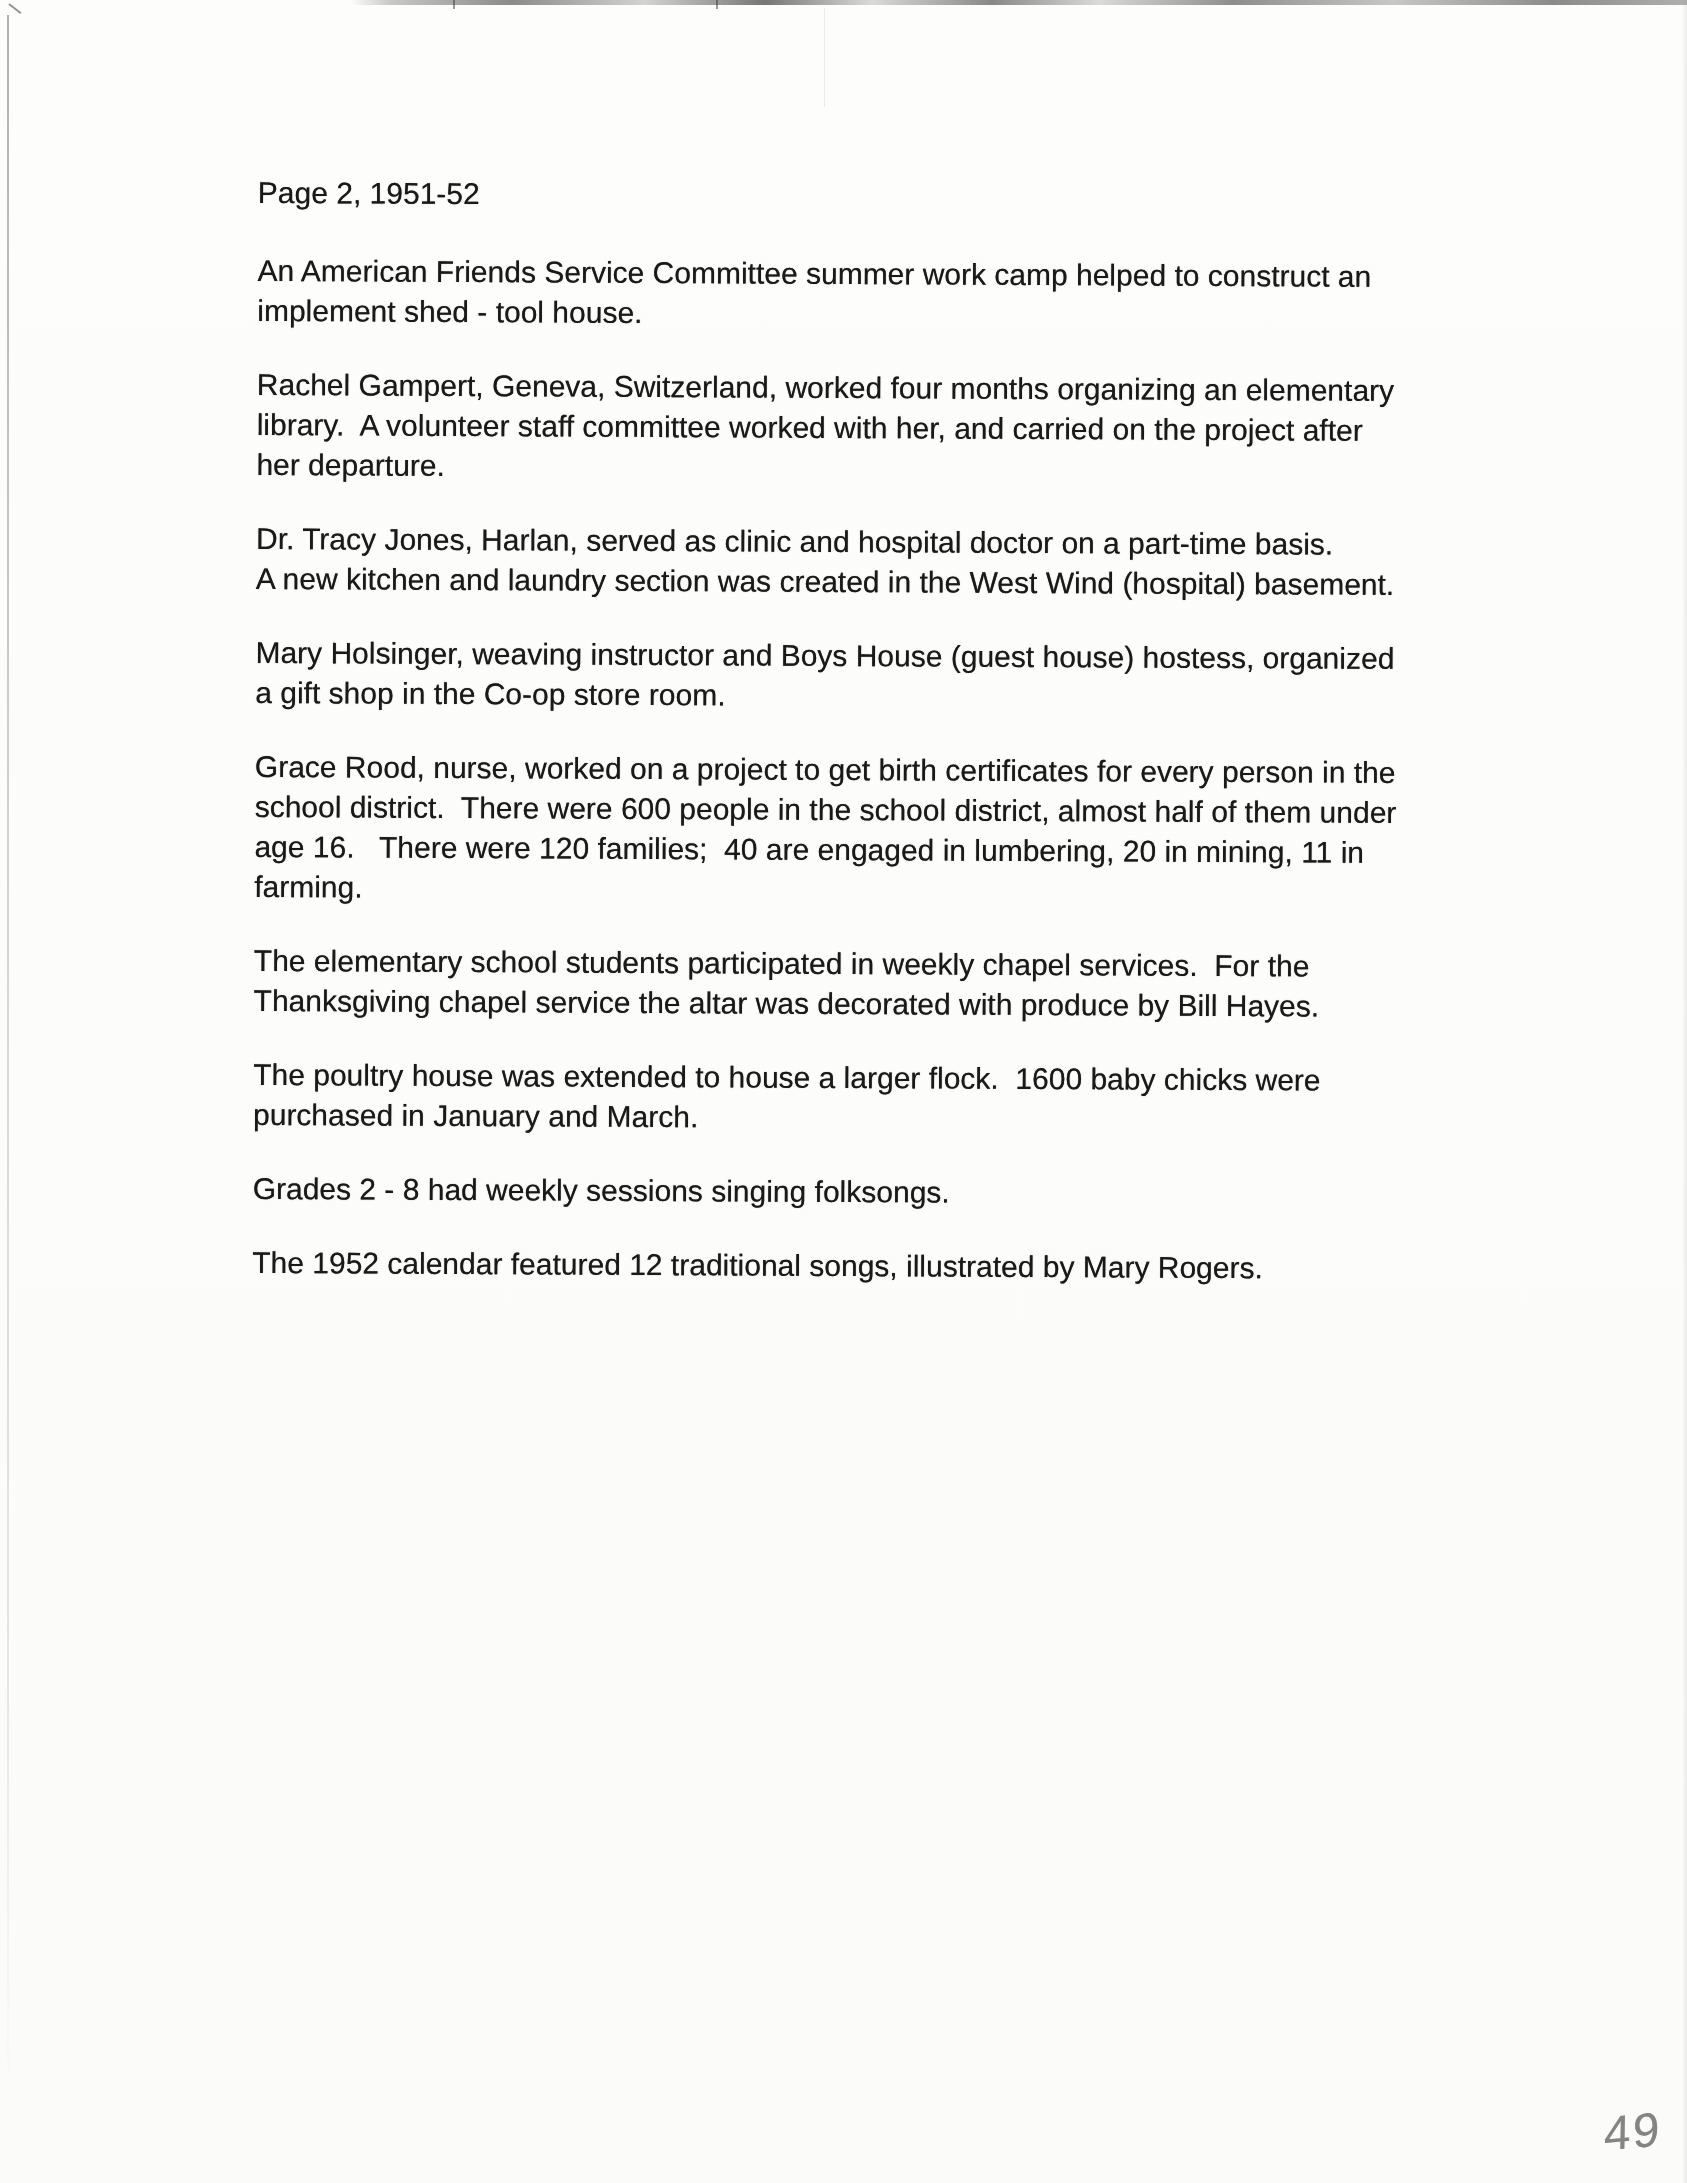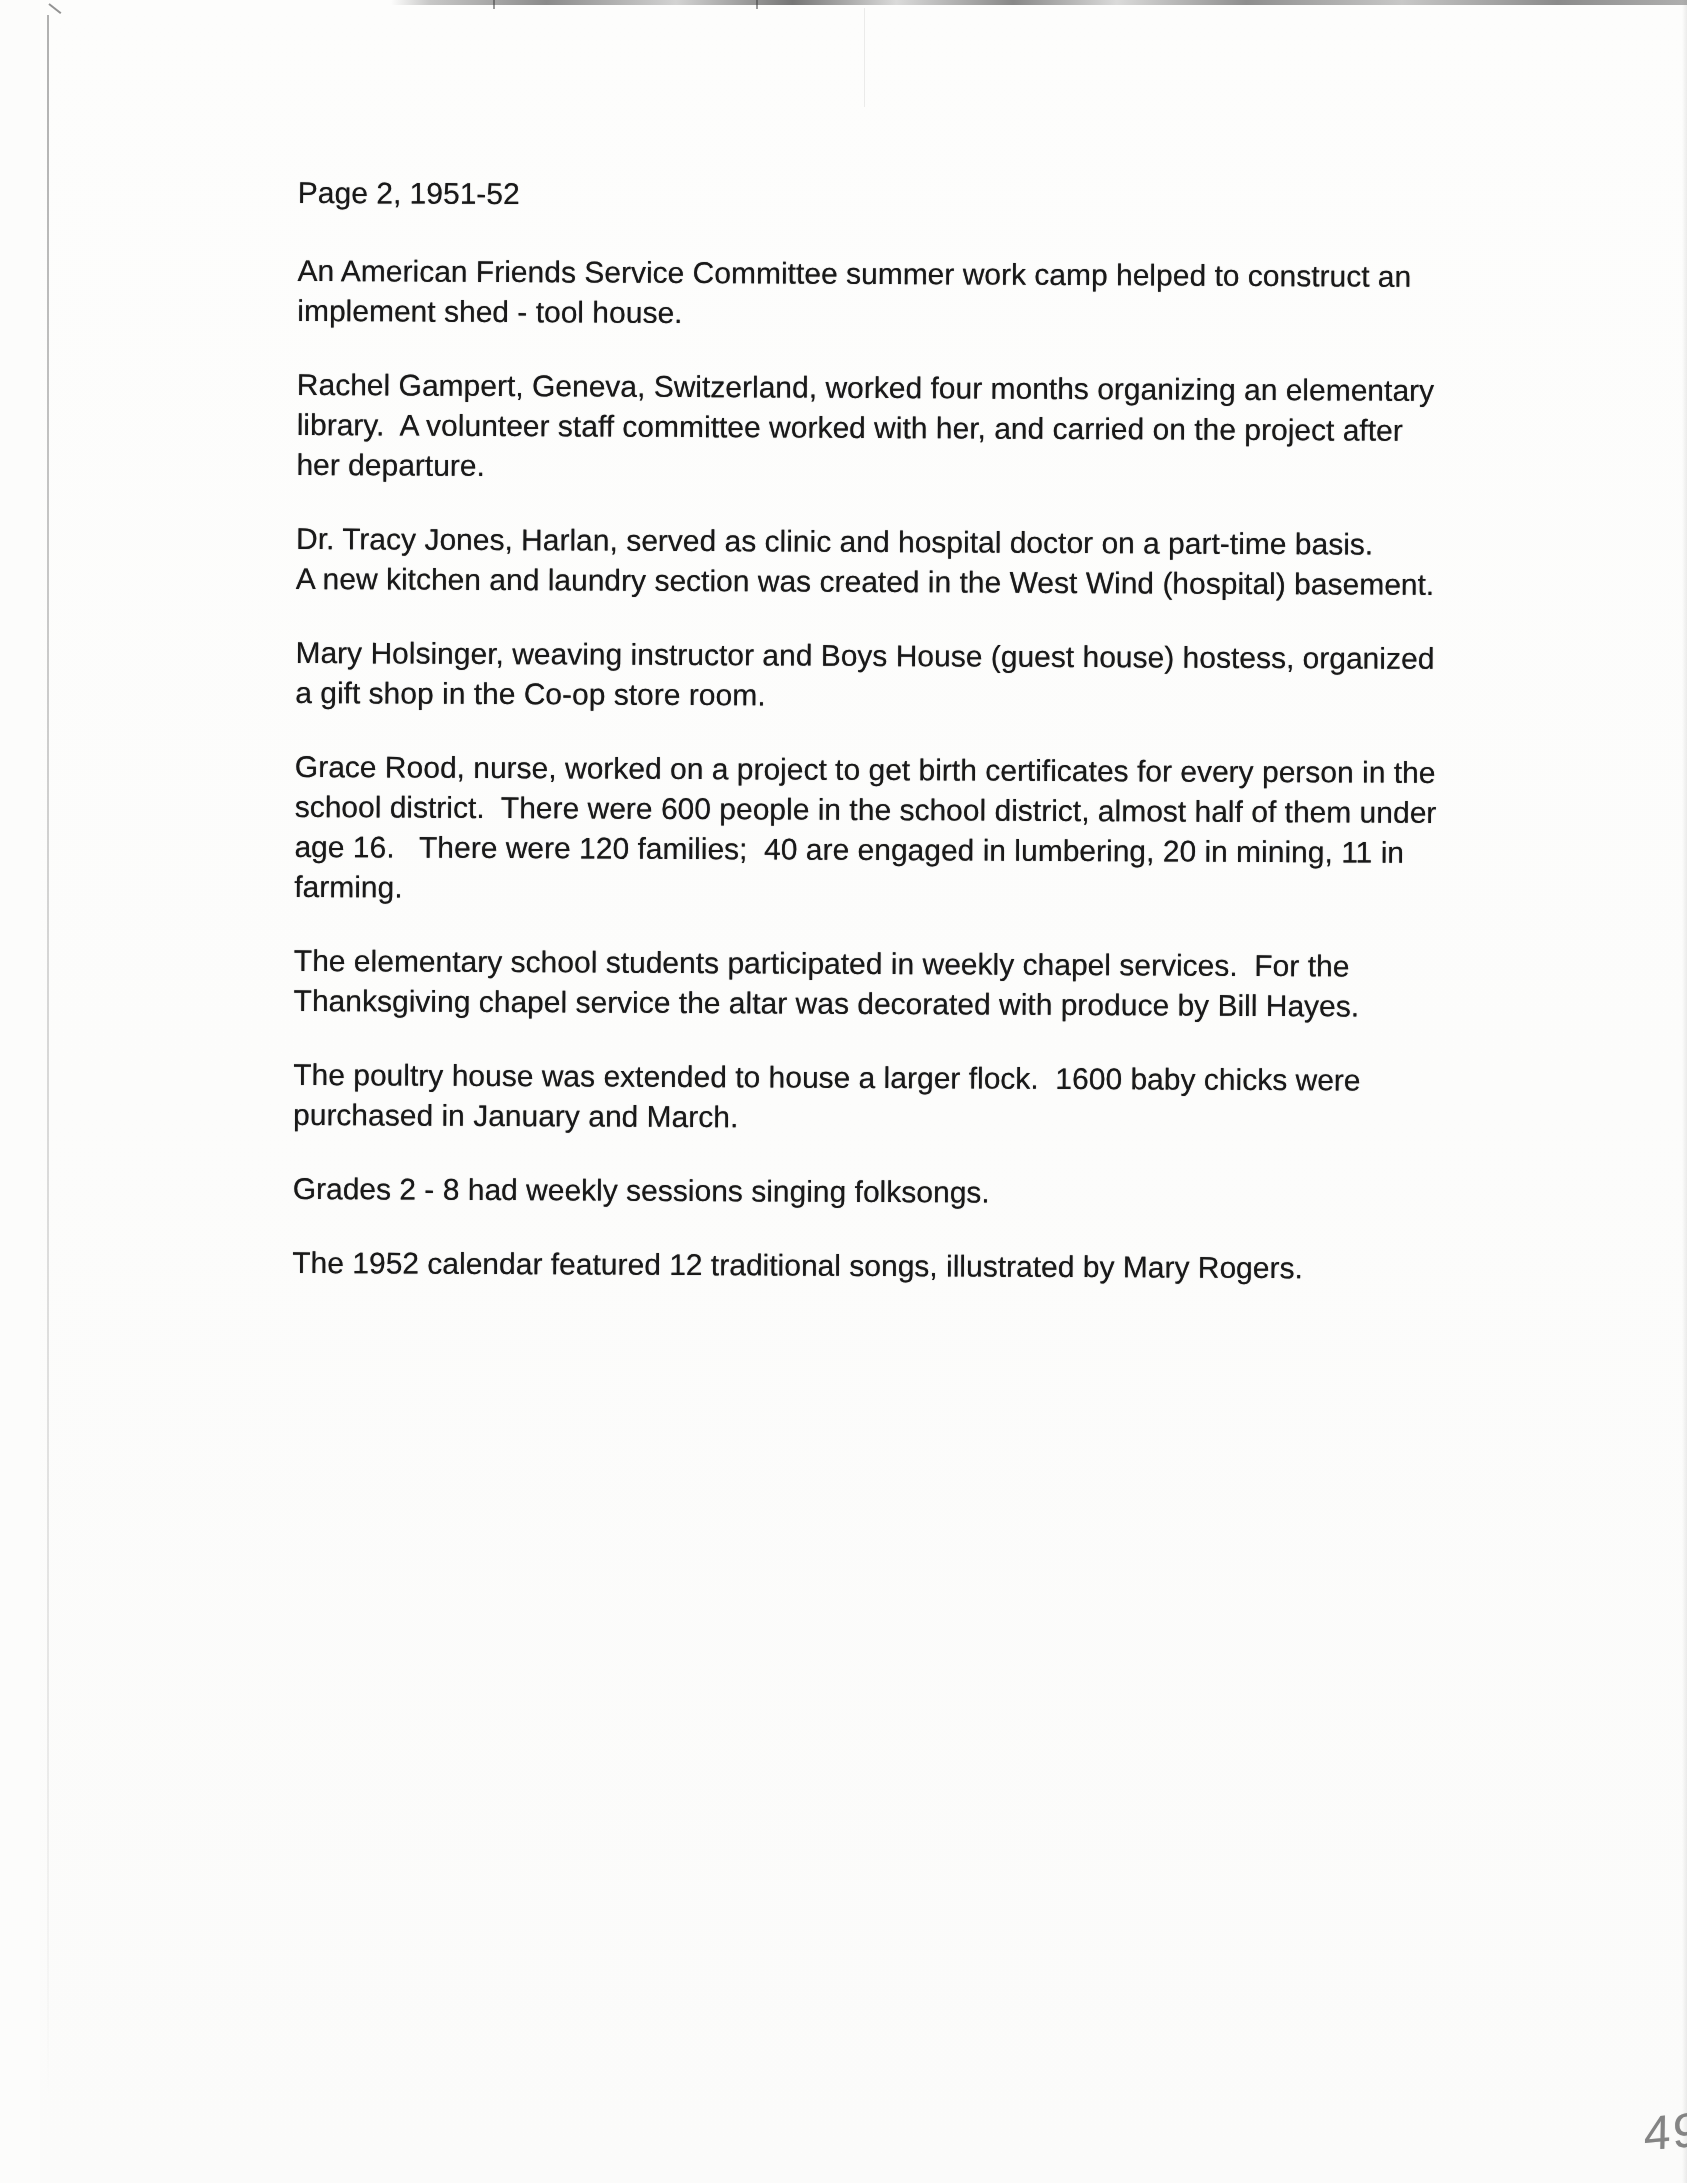--- a/index.html
+++ b/index.html
@@ -11,21 +11,20 @@
     height: 2183px;
     background: #fcfcfb;
     position: relative;
     overflow: hidden;
     font-family: "Liberation Sans", "DejaVu Sans", sans-serif;
   }
   .page {
     position: absolute;
     inset: 0;
     background: linear-gradient(180deg, #fdfdfc 0%, #fcfcfb 50%, #fbfbfa 100%);
-    margin-left: 40px;
   }
   
   .top-band {
     position: absolute;
     top: 0;
     left: 351px;
     right: 0;
     height: 5.3px;
     background: linear-gradient(90deg,
       rgba(60,60,60,0) 0%,

